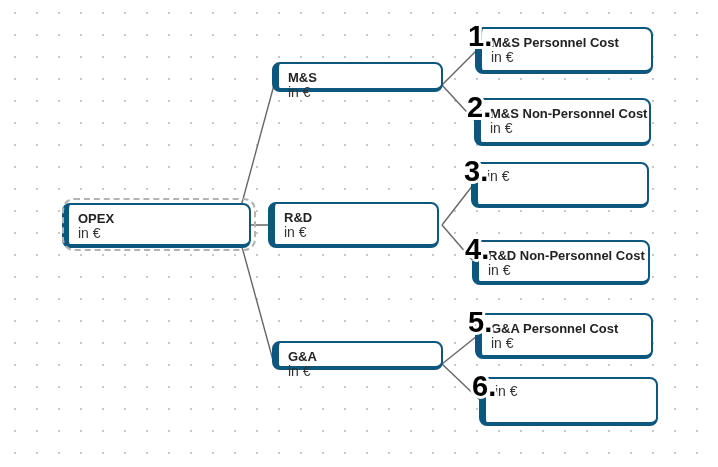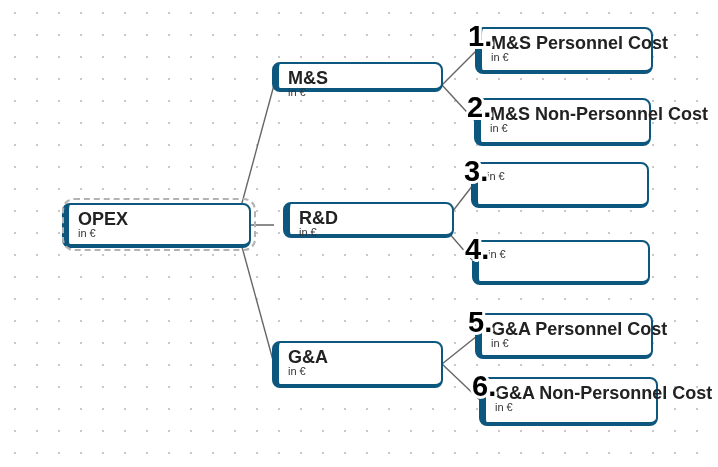--- a/index.html
+++ b/index.html
@@ -37,28 +37,28 @@
     box-sizing: border-box;
     background: var(--node-bg, #ffffff);
     border: 2px solid var(--node-border, #0d567e);
     border-left-width: 7px;
     border-bottom-width: 4px;
     border-radius: 8px;
     padding: 6px 8px 0 9px;
     cursor: pointer;
   }
   .node-title {
-    font-size: 18px;
+    font-size: 13px;
     font-weight: bold;
     line-height: 16px;
     color: var(--title-text, #222222);
     white-space: nowrap;
   }
   .node-subtitle {
-    font-size: 11px;
+    font-size: 14px;
     line-height: 13px;
     color: var(--subtitle-text, #333333);
     white-space: nowrap;
   }
   .selection-outline {
     position: absolute;
     inset: -7px;
     border: 2px dashed var(--selection-dash, #b3b3b3);
     border-radius: 12px;
     pointer-events: none;
@@ -98,26 +98,26 @@
     <div class="selection-outline"></div>
     <div class="node-title">OPEX</div>
     <div class="node-subtitle">in €</div>
   </div>
 
   <div class="node" style="left:272px;top:62px;width:171px;height:30px">
     <div class="node-title">M&amp;S</div>
     <div class="node-subtitle">in €</div>
   </div>
 
-  <div class="node" style="left:283px;top:202px;width:171px;height:36px">
+  <div class="node" style="left:268px;top:202px;width:171px;height:46px">
     <div class="node-title">R&amp;D</div>
     <div class="node-subtitle">in €</div>
   </div>
 
-  <div class="node" style="left:272px;top:341px;width:171px;height:47px">
+  <div class="node" style="left:272px;top:341px;width:171px;height:29px">
     <div class="node-title">G&amp;A</div>
     <div class="node-subtitle">in €</div>
   </div>
 
   <div class="node" style="left:475px;top:27px;width:178px;height:47px">
     <div class="order-badge">1.</div>
     <div class="node-title">M&amp;S Personnel Cost</div>
     <div class="node-subtitle">in €</div>
   </div>
 
@@ -127,28 +127,28 @@
     <div class="node-subtitle">in €</div>
   </div>
 
   <div class="node" style="left:471px;top:162px;width:178px;height:46px">
     <div class="order-badge">3.</div>
     <div class="node-subtitle">in €</div>
   </div>
 
   <div class="node" style="left:472px;top:240px;width:178px;height:45px">
     <div class="order-badge">4.</div>
+    <div class="node-title">R&amp;D Non-Personnel Cost</div>
     <div class="node-subtitle">in €</div>
   </div>
 
   <div class="node" style="left:475px;top:313px;width:178px;height:46px">
     <div class="order-badge">5.</div>
     <div class="node-title">G&amp;A Personnel Cost</div>
     <div class="node-subtitle">in €</div>
   </div>
 
   <div class="node" style="left:479px;top:377px;width:179px;height:49px">
     <div class="order-badge">6.</div>
-    <div class="node-title">G&amp;A Non-Personnel Cost</div>
     <div class="node-subtitle">in €</div>
   </div>
 
 </div>
 
 </body></html>

